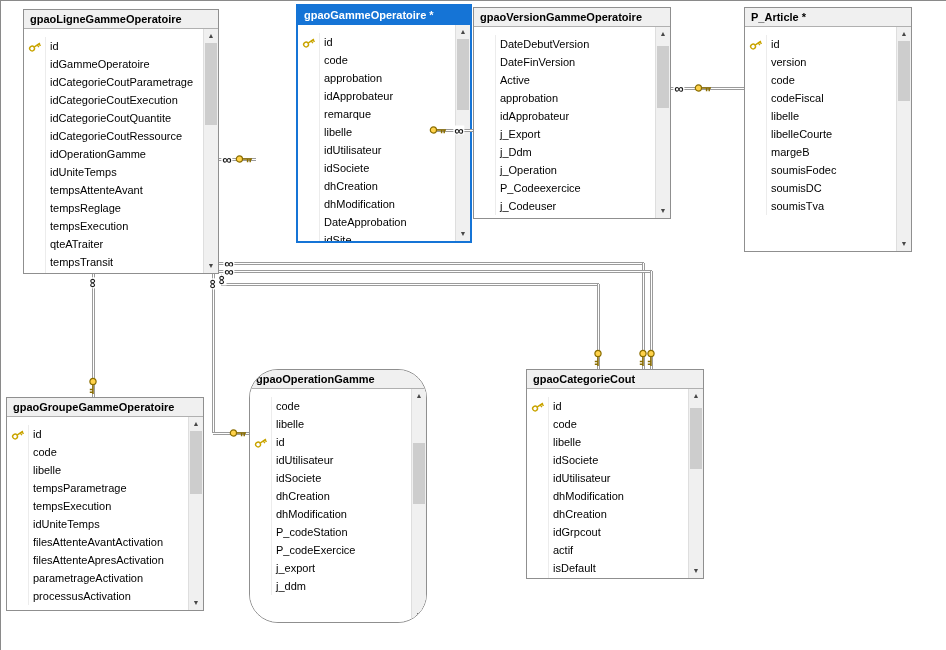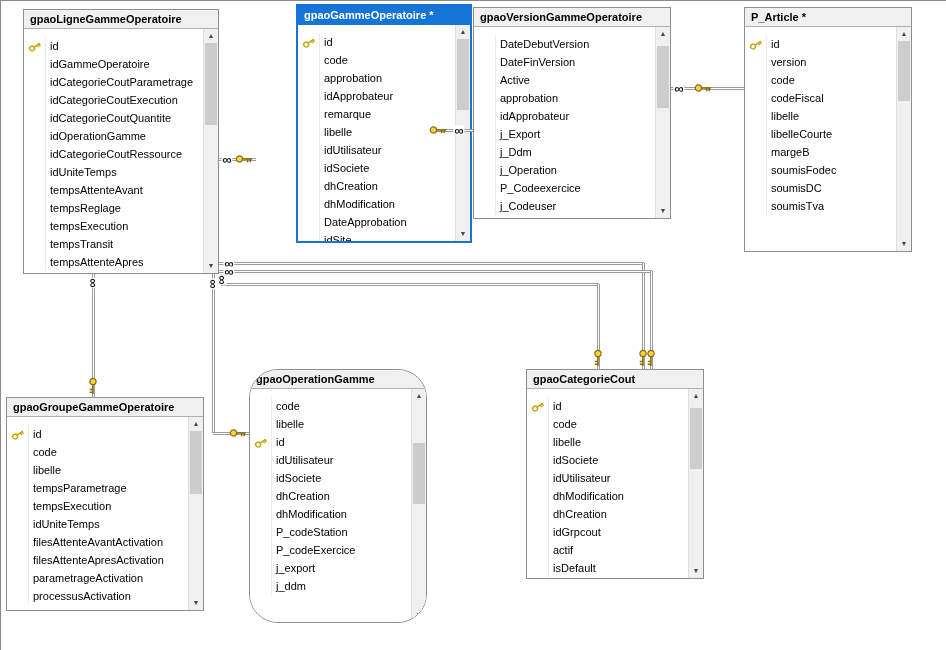--- a/index.html
+++ b/index.html
@@ -68,41 +68,45 @@
           <div class="row">
     <span class="keycell"></span>
     <span class="fname">idCategorieCoutExecution</span>
   </div>
           <div class="row">
     <span class="keycell"></span>
     <span class="fname">idCategorieCoutQuantite</span>
   </div>
           <div class="row">
     <span class="keycell"></span>
+    <span class="fname">idCategorieCoutRessource</span>
+  </div>
+          <div class="row">
+    <span class="keycell"></span>
     <span class="fname">idOperationGamme</span>
   </div>
           <div class="row">
     <span class="keycell"></span>
-    <span class="fname">idCategorieCoutRessource</span>
-  </div>
-          <div class="row">
-    <span class="keycell"></span>
     <span class="fname">idUniteTemps</span>
   </div>
           <div class="row">
     <span class="keycell"></span>
     <span class="fname">tempsAttenteAvant</span>
   </div>
           <div class="row">
     <span class="keycell"></span>
     <span class="fname">tempsReglage</span>
   </div>
           <div class="row">
     <span class="keycell"></span>
     <span class="fname">tempsExecution</span>
+  </div>
+          <div class="row">
+    <span class="keycell"></span>
+    <span class="fname">qteATraiter</span>
   </div>
           <div class="row">
     <span class="keycell"></span>
     <span class="fname">tempsTransit</span>
   </div>
           <div class="row">
     <span class="keycell"></span>
     <span class="fname">tempsAttenteApres</span>
   </div>
         </div>

